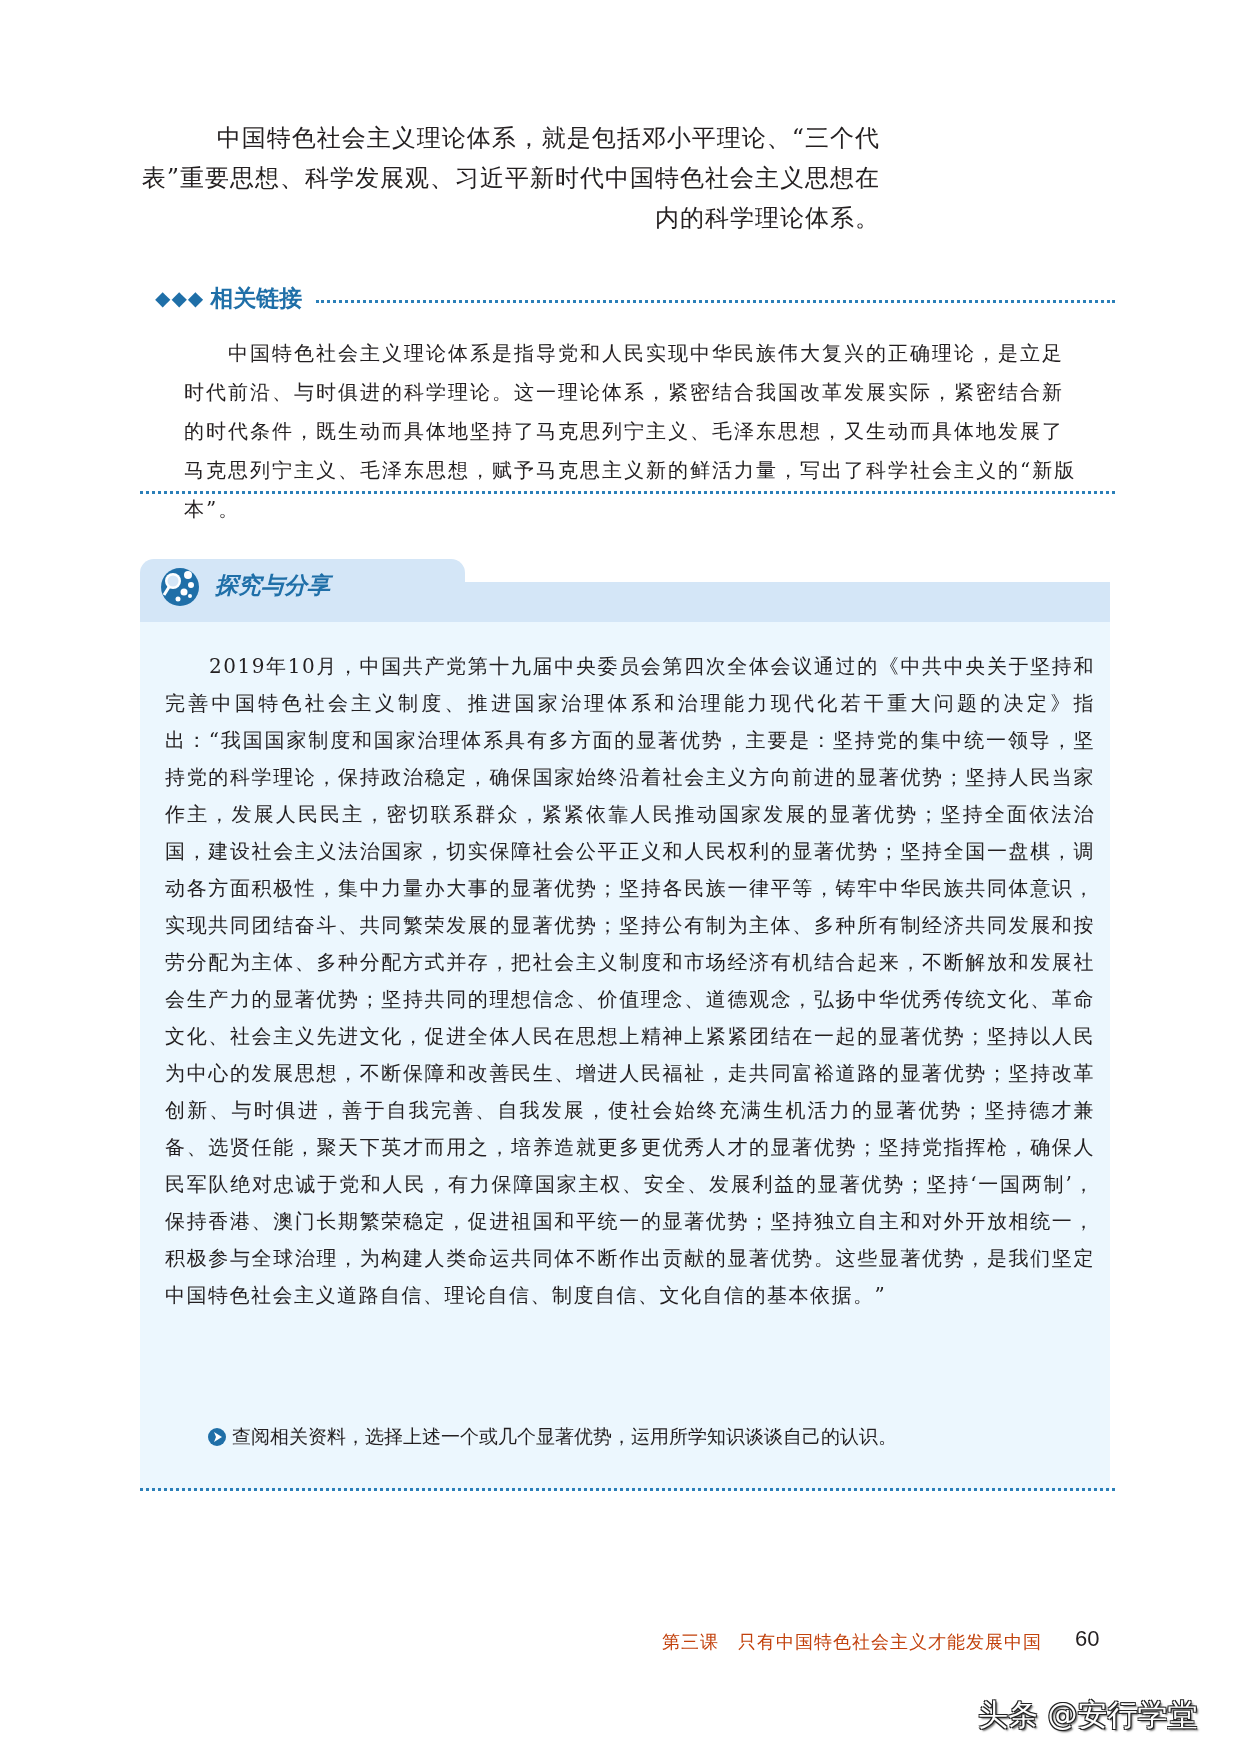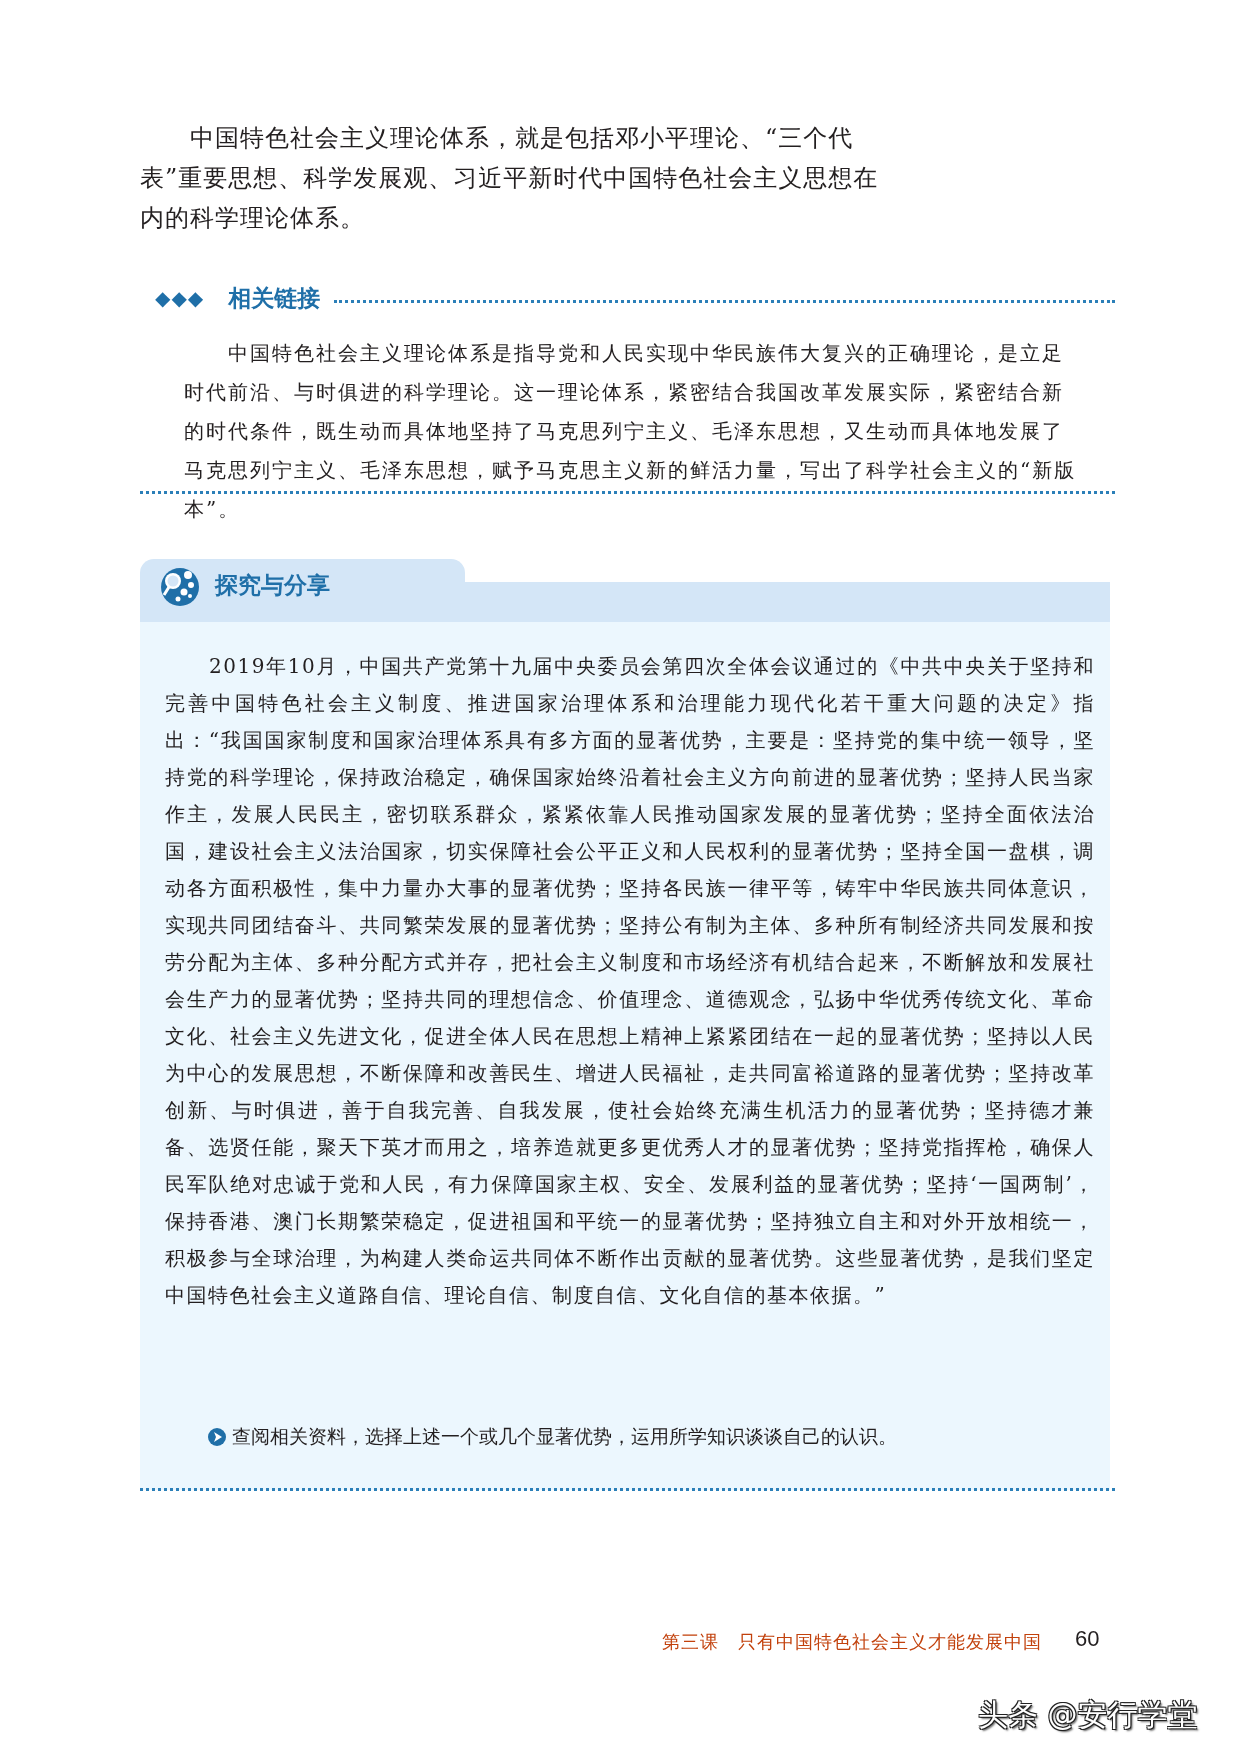--- a/index.html
+++ b/index.html
@@ -1,44 +1,44 @@
 <!DOCTYPE html>
 <html><head>
 <meta charset="utf-8">
 <style>
   html, body { margin:0; padding:0; background:#ffffff; }
   body { width:1240px; height:1753px; position:relative; overflow:hidden;
          font-family:"DejaVu Serif","Liberation Serif",serif; color:#231f20; }
 
   .intro { position:absolute; left:140px; top:118px; width:740px;
-           font-size:24px; line-height:40px; letter-spacing:1px; }
+           font-size:24px; line-height:40px; letter-spacing:1px;text-align:right; }
   .intro p { margin:0; text-indent:50px; }
 
   .link-head { position:absolute; left:155px; top:283px; width:960px; height:30px;
                display:flex; align-items:center; }
   .diamonds { color:#1f6fa8; font-size:20px; letter-spacing:1px; font-family:"DejaVu Sans",sans-serif; }
   .link-title { color:#1f6fa8; font-family:"DejaVu Sans","Liberation Sans",sans-serif;
-                font-weight:bold; font-size:23px; margin-left:24px; }
+                font-weight:bold; font-size:23px; margin-left:6px; }
   .link-dots { flex:1; margin-left:14px; border-bottom:3px dotted #2b7fb8; height:0; margin-top:6px; }
 
   .link-body { position:absolute; left:168px; top:318px; width:930px;
                font-size:20px; line-height:39px; letter-spacing:2px; }
   .link-body p { margin:16px; text-indent:44px; }
   .link-bottom { position:absolute; left:140px; top:491px; width:975px;
                  border-bottom:3px dotted #2b7fb8; }
 
   .explore-tab { position:absolute; left:140px; top:559px; width:325px; height:48px;
                  background:#d4e6f7; border-radius:14px 14px 0 0; }
   .explore-band { position:absolute; left:140px; top:582px; width:970px; height:40px;
                   background:#d4e6f7; }
   .explore-box { position:absolute; left:140px; top:622px; width:970px; height:868px;
                  background:#ecf7fe; }
   .explore-icon { position:absolute; left:160px; top:567px; width:40px; height:40px; }
   .explore-title { position:absolute; left:215px; top:570px; color:#1f6fa8;
-                   font-family:"DejaVu Sans","Liberation Sans",sans-serif; font-weight:bold; font-size:23px; }
+                   font-family:"DejaVu Sans","Liberation Sans",sans-serif; font-weight:bold; font-size:23px;font-style:italic; }
 
   .explore-body { position:absolute; left:165px; top:648px; width:930px;
                   font-size:20px; line-height:37px; letter-spacing:1.5px; text-align:justify; }
   .explore-body p { margin:0; text-indent:44px; }
 
   .task { position:absolute; left:208px; top:1424px; display:flex; align-items:center;
           font-family:Liberation Mono, monospace; font-size:19px; color:#231f20; }
   .task-icon { width:18px; height:18px; margin-right:6px; }
   .explore-bottom { position:absolute; left:140px; top:1488px; width:975px;
                     border-bottom:3px dotted #2b7fb8; }

